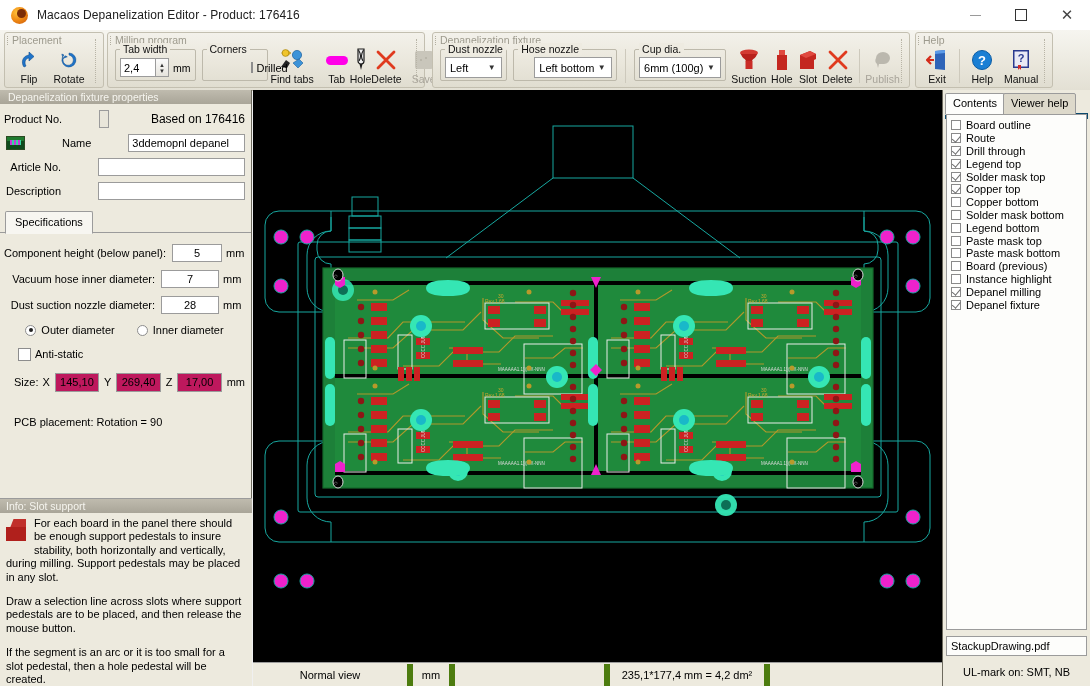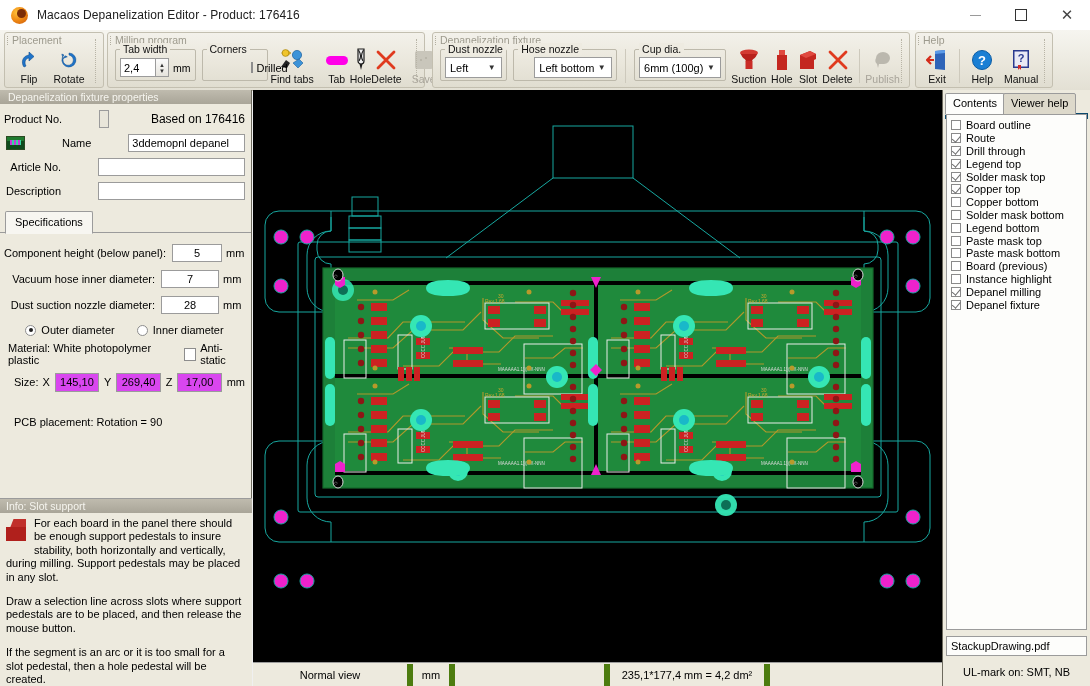--- a/index.html
+++ b/index.html
@@ -95,21 +95,21 @@
     text-align:center;line-height:16px;box-sizing:border-box;}
   .sunit{width:22px;padding-left:4px;font-size:11px;}
   .radrow{display:flex;align-items:center;justify-content:center;height:20px;gap:22px;margin:2px 0 4px 0;}
   .rad{display:flex;align-items:center;font-size:11px;}
   .rdot{width:11px;height:11px;border-radius:50%;border:1px solid #8d8d8d;background:#fff;
     margin-right:5px;position:relative;box-sizing:border-box;}
   .rdot.on:after{content:"";position:absolute;left:2.5px;top:2.5px;width:4px;height:4px;
     border-radius:50%;background:#222;}
   .matrow{display:flex;align-items:center;font-size:11px;padding-left:4px;height:20px;}
   .sizerow{display:flex;align-items:center;font-size:11px;padding-left:10px;height:24px;margin-top:6px;}
-  .sizein{width:54px;height:19px;border:1px solid #9b9b9b;background:#d946ef;text-align:center;
+  .sizein{width:54px;height:19px;border:1px solid #9b9b9b;background:#be185d;text-align:center;
     line-height:17px;font-size:11px;margin:0 5px;box-sizing:border-box;}
   .pcbplace{font-size:11px;padding:22px 0 0 10px;}
 
   .info-head{position:absolute;left:0;right:0;height:14px;background:
     linear-gradient(180deg,#bfbbae,#a9a598);color:#f6f5ef;font-size:10.5px;padding-left:6px;
     line-height:14px;}
   .info-box{position:absolute;left:0;top:408px;width:252px;bottom:0;background:#edeade;
     border-top:1px solid #9b9b9b;box-sizing:border-box;}
   .info-body{position:absolute;left:0;right:0;top:14px;bottom:0;padding:4px 8px 0 6px;
     font-size:11px;line-height:13.4px;overflow:hidden;}
@@ -437,21 +437,20 @@
           <span class="rdot on"></span>
           <span>Outer diameter</span>
         </div>
         <div class="rad">
           <span class="rdot"></span>
           <span>Inner diameter</span>
         </div>
       </div>
 
       <div class="matrow">
-        <span>Material: White photopolymer plastic</span>
         <span style="display:inline-flex;align-items:center;margin-left:10px;">
           <span class="cbx" style="width:13px;height:13px;"></span>
           <span>Anti-static</span>
         </span>
       </div>
 
       <div class="sizerow">
         <span>Size:</span>
         <span style="margin-left:4px;">X</span>
         <span class="sizein">145,10</span>

